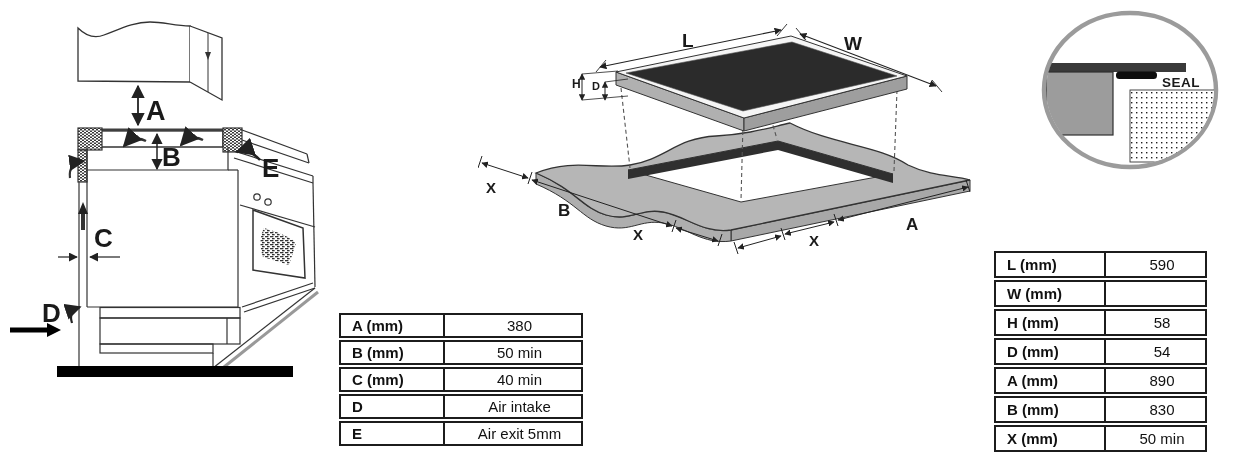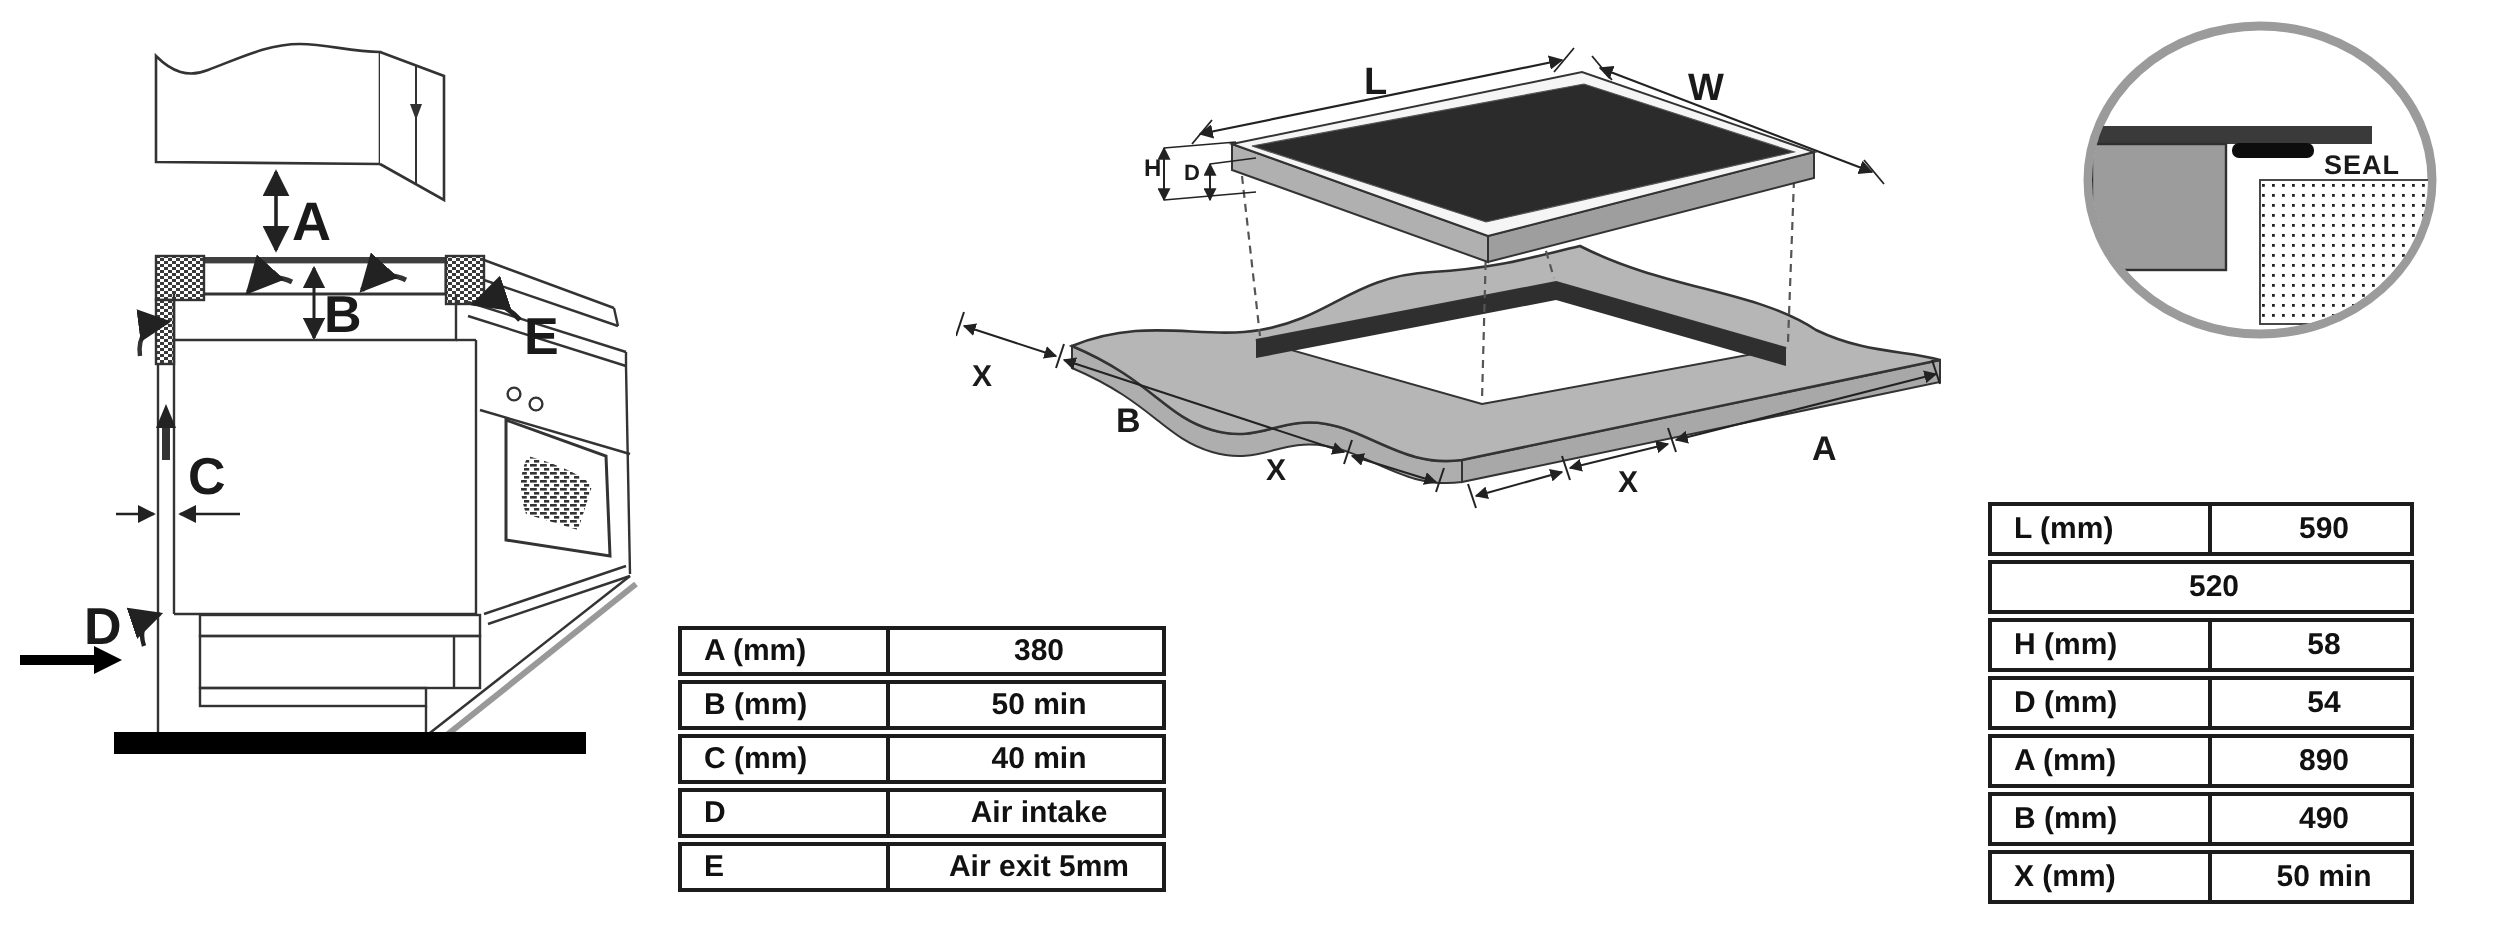--- a/index.html
+++ b/index.html
@@ -5,21 +5,21 @@
   * { box-sizing: border-box; margin: 0; padding: 0; }
   html,body { width:1256px; height:466px; background:#fff; font-family:"Liberation Sans",sans-serif; }
   .canvas { position:relative; width:1256px; height:466px; background:#fff; overflow:hidden; }
   .abs { position:absolute; }
   svg text { font-family:"Liberation Sans",sans-serif; fill:#1a1a1a; }
   .dlabel { font-weight:bold; }
   .dims-table { position:absolute; display:flex; flex-direction:column; gap:2px; }
   .trow { display:flex; border:2px solid #1c1c1c; background:#fff; }
   .tcell { display:flex; align-items:center; font-size:15px; color:#111; overflow:hidden; white-space:nowrap; }
   .tcell.label { font-weight:bold; border-right:2px solid #1c1c1c; padding-left:11px; }
-  .tcell.value { flex:1; justify-content:center; font-weight:bold;margin-left:13px; }
+  .tcell.value { flex:1; justify-content:center; font-weight:normal;margin-left:13px; }
   .left-t { left:339px; top:313px; width:244px; }
   .left-t .trow { height:25px; }
   .left-t .label { width:104px; }
   .right-t { left:954px; top:251px; width:253px;padding-left:40px; }
   .right-t .trow { height:27px; }
   .right-t .label { width:110px; }
 </style>
 </head>
 <body>
 
@@ -249,37 +249,37 @@
         <div class="tcell label">E</div>
         <div class="tcell value">Air exit 5mm</div>
       </div>
     </div>
   <div class="dims-table right-t">
       <div class="trow">
         <div class="tcell label">L (mm)</div>
         <div class="tcell value">590</div>
       </div>
       <div class="trow">
-        <div class="tcell value">520</div>
+        <div class="tcell label">W (mm)</div>
       </div>
       <div class="trow">
         <div class="tcell label">H (mm)</div>
         <div class="tcell value">58</div>
       </div>
       <div class="trow">
         <div class="tcell label">D (mm)</div>
         <div class="tcell value">54</div>
       </div>
       <div class="trow">
         <div class="tcell label">A (mm)</div>
         <div class="tcell value">890</div>
       </div>
       <div class="trow">
         <div class="tcell label">B (mm)</div>
-        <div class="tcell value">490</div>
+        <div class="tcell value">830</div>
       </div>
       <div class="trow">
         <div class="tcell label">X (mm)</div>
         <div class="tcell value">50 min</div>
       </div>
     </div>
 
 </div>
 
 </body></html>

